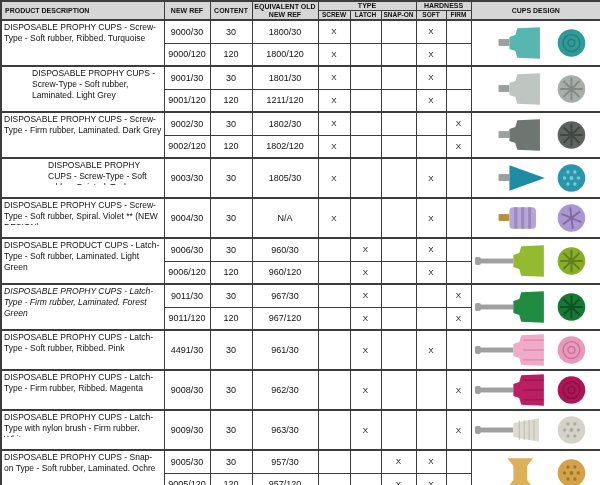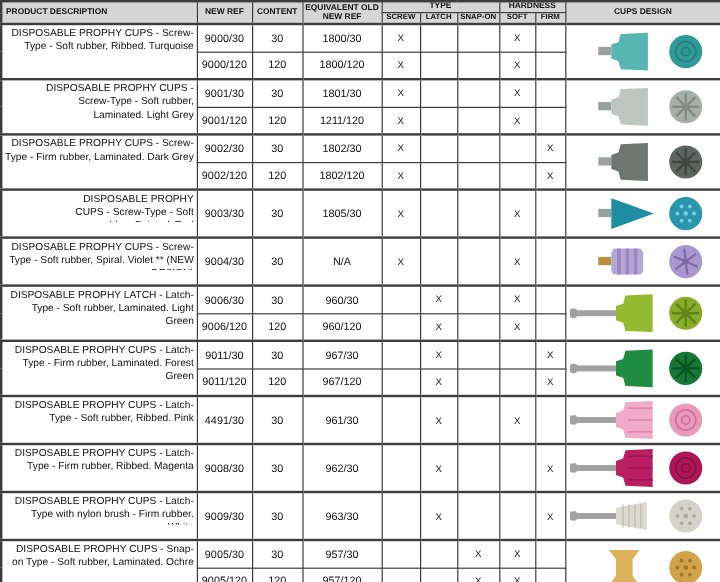--- a/index.html
+++ b/index.html
@@ -3,21 +3,21 @@
 <meta charset="utf-8">
 <style>
   html,body{margin:0;padding:0;background:#ffffff;}
   body{width:600px;height:485px;font-family:"Liberation Sans",sans-serif;overflow:hidden;}
   table{border-collapse:collapse;table-layout:fixed;width:599px;margin:0;}
   th,td{border:1px solid #3c3c3c;padding:0;overflow:hidden;}
   thead th{background:#d6d6d6;font-size:7px;font-weight:bold;text-align:center;color:#111;line-height:8px;}
   th.th-desc{text-align:left;padding-left:3px;}
   th.sub{font-size:6.5px;}
   tbody td{font-size:9px;text-align:center;vertical-align:middle;color:#111;background:#fff;}
-  td.desc{text-align:right;vertical-align:top;padding:1px 2px;}
+  td.desc{text-align:left;vertical-align:top;padding:1px 2px;}
   td.desc .desc-inner{font-size:8.5px;line-height:11px;overflow:hidden;}
   tr.group-start td{border-top:2px solid #3c3c3c;}
   table{border:2px solid #3c3c3c;}
   thead tr:last-child th{border-bottom:2px solid #3c3c3c;}
   tr.r23{height:23px;} tr.r27{height:27px;}
   td.cup-cell{padding:0;}
   td.cup-cell svg{display:block;margin:0 auto;}
   .xmark{font-size:8px;}
 </style>
 </head>
@@ -209,21 +209,21 @@
             <line x1="101" y1="19" x2="92.22445658445606" y2="25.63248352895832" stroke="#81699f" stroke-width="1.8"></line>
             <line x1="101" y1="19" x2="90.86832906596827" y2="14.716398234604846" stroke="#81699f" stroke-width="1.8"></line>
             <line x1="101" y1="19" x2="99.6438724815122" y2="8.083914705646528" stroke="#81699f" stroke-width="1.8"></line>
             <line x1="101" y1="19" x2="109.77554341554395" y2="12.367516471041686" stroke="#81699f" stroke-width="1.8"></line>
             <circle cx="101" cy="19" r="2.5" fill="#81699f"></circle>
           </svg>
         </td>
       </tr>
       <tr class="r23 group-start">
         <td class="desc" rowspan="2">
-          <div class="desc-inner" style="max-height: 42px;">DISPOSABLE PROPHY LATCH -  Latch-Type - Soft rubber, Laminated. Light Green</div>
+          <div class="desc-inner" style="max-height: 42px;">DISPOSABLE PRODUCT CUPS -  Latch-Type - Soft rubber, Laminated. Light Green</div>
         </td>
         <td>9006/30</td>
         <td>30</td>
         <td>960/30</td>
         <td class="xmark"></td>
         <td class="xmark">X</td>
         <td class="xmark"></td>
         <td class="xmark">X</td>
         <td class="xmark"></td>
         <td class="cup-cell" rowspan="2">
@@ -245,21 +245,21 @@
         <td>120</td>
         <td>960/120</td>
         <td class="xmark"></td>
         <td class="xmark">X</td>
         <td class="xmark"></td>
         <td class="xmark">X</td>
         <td class="xmark"></td>
       </tr>
       <tr class="r23 group-start">
         <td class="desc" rowspan="2">
-          <div class="desc-inner" style="max-height: 42px;">DISPOSABLE PROPHY CUPS -  Latch-Type - Firm rubber, Laminated. Forest Green</div>
+          <div class="desc-inner" style="max-height: 42px; font-style: italic;">DISPOSABLE PROPHY CUPS -  Latch-Type - Firm rubber, Laminated. Forest Green</div>
         </td>
         <td>9011/30</td>
         <td>30</td>
         <td>967/30</td>
         <td class="xmark"></td>
         <td class="xmark">X</td>
         <td class="xmark"></td>
         <td class="xmark"></td>
         <td class="xmark">X</td>
         <td class="cup-cell" rowspan="2">

